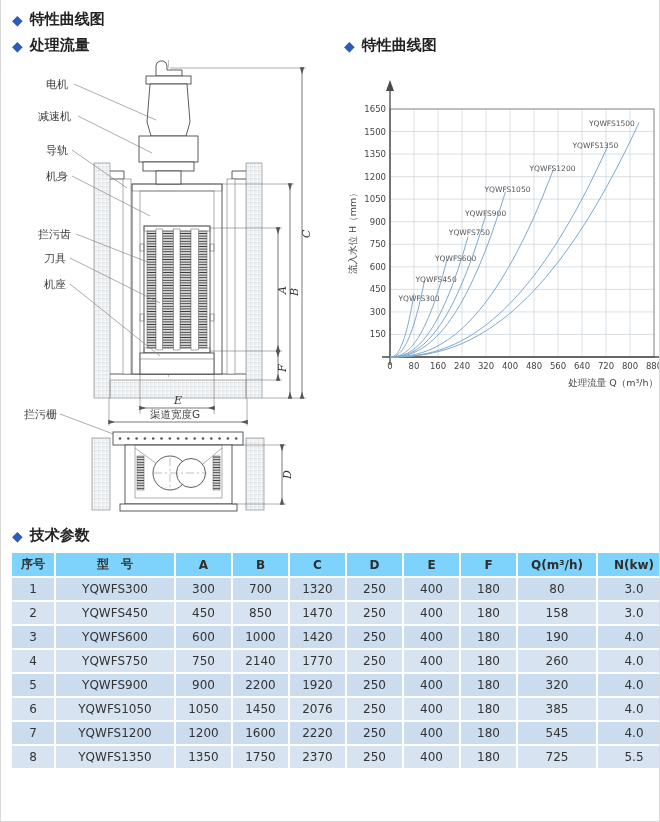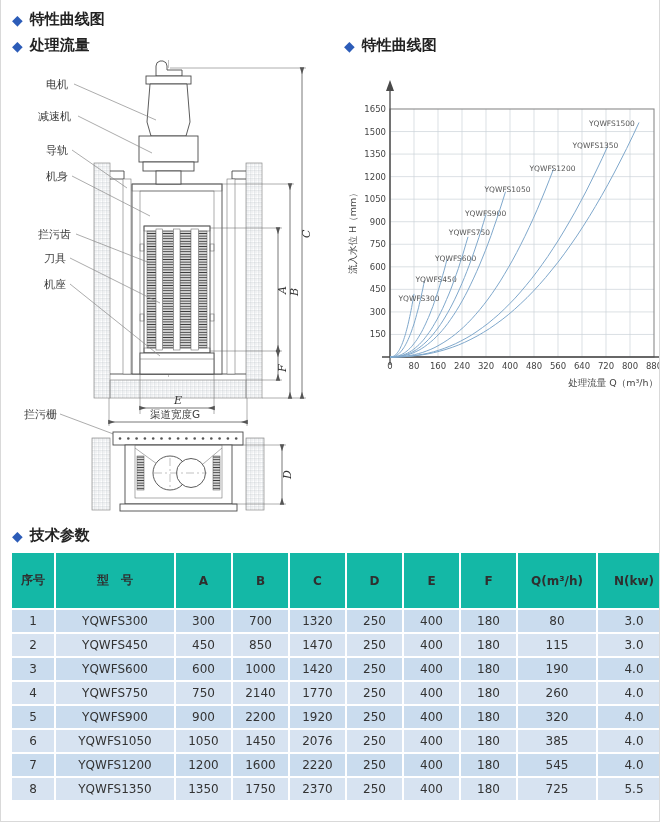--- a/index.html
+++ b/index.html
@@ -9,21 +9,21 @@
         padding:6px 9px 4px 9px;overflow:hidden;}
   .sec-head{display:flex;align-items:center;gap:7px;font-size:15px;font-weight:bold;color:#222;margin:4px 0 3px 2px;}
   .diamond{color:#2c5cb8;font-size:14px;line-height:1;}
   .para{font-size:12.5px;color:#333;line-height:1.6;text-indent:2em;margin:3px 2px 8px 2px;}
   .row{display:flex;}
   .col-left{width:332px;}
   .col-right{width:308px;}
   .col-right .chart-wrap{margin-top:14px;}
   
   table.spec{border-collapse:separate;border-spacing:2px;width:644px;margin:6px auto 0;background:#fff;table-layout:fixed;}
-  .spec th{background:#14b8a6;color:#2f2f2f;font-size:12px;font-weight:600;padding:19px 1px;text-align:center;}
+  .spec th{background:#7dd3fc;color:#2f2f2f;font-size:12px;font-weight:600;padding:3px 1px;text-align:center;}
   .spec td{font-size:12px;color:#333;text-align:center;padding:4px 1px;}
   .spec tbody tr:nth-child(odd) td{background:#cadcee;}
   .spec tbody tr:nth-child(even) td{background:#d7e3f1;}
   
   .draw{stroke:#4a4a4a;fill:none;stroke-width:.9;}
   .thin{stroke:#6a6a6a;fill:none;stroke-width:.55;}
   .fillw{fill:#fff;}
   .hatchfill{fill:url(#hatch);stroke:#8a8a8a;stroke-width:.7;}
   .teethfill{fill:url(#teeth);stroke:#555;stroke-width:.5;}
   .leader{stroke:#888;stroke-width:.7;fill:none;}
@@ -326,21 +326,21 @@
         </tr>
         <tr>
           <td>2</td>
           <td>YQWFS450</td>
           <td>450</td>
           <td>850</td>
           <td>1470</td>
           <td>250</td>
           <td>400</td>
           <td>180</td>
-          <td>115</td>
+          <td>158</td>
           <td>3.0</td>
         </tr>
         <tr>
           <td>3</td>
           <td>YQWFS600</td>
           <td>600</td>
           <td>1000</td>
           <td>1420</td>
           <td>250</td>
           <td>400</td>

